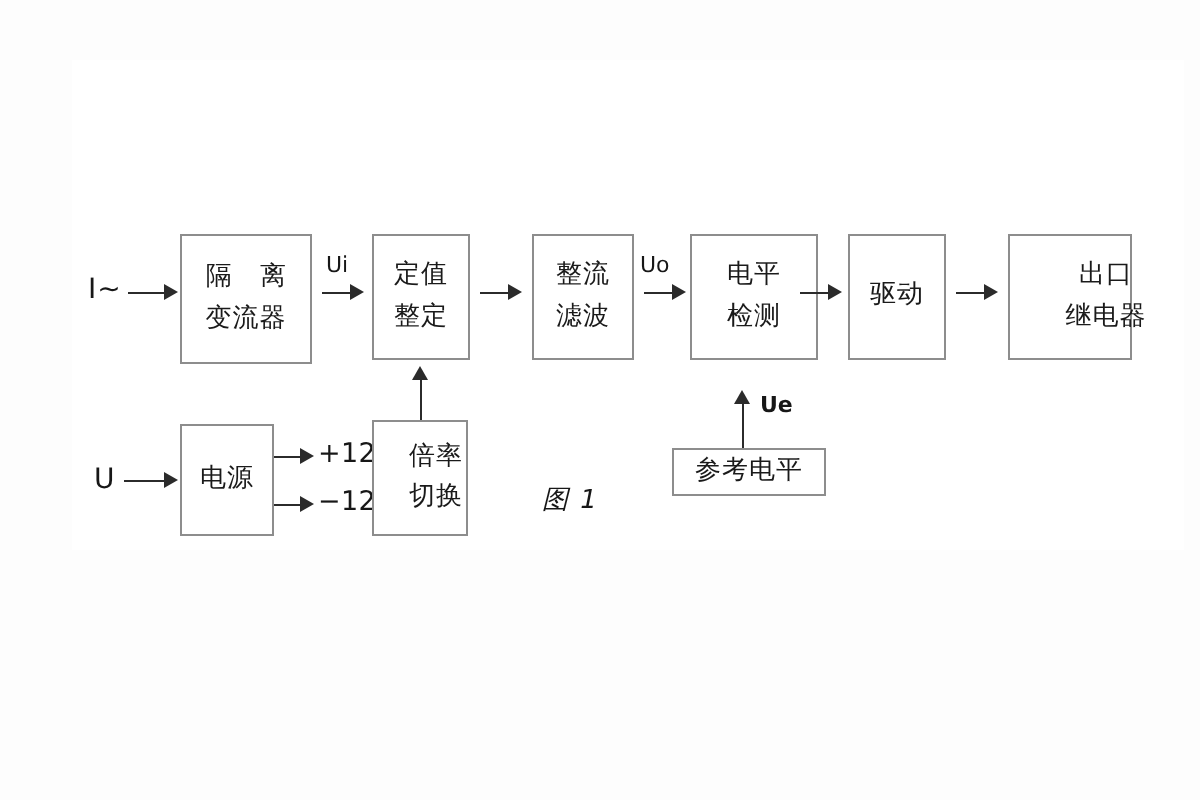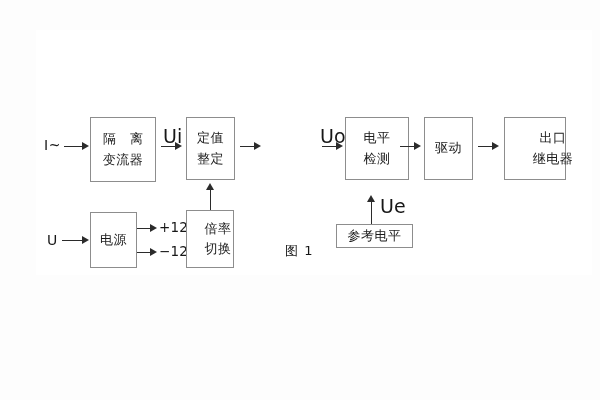--- a/index.html
+++ b/index.html
@@ -68,21 +68,21 @@
     border-bottom: 7px solid #2b2b2b;
   }
   
   .txt {
     position: absolute;
     color: #171717;
     font-size: 13px;
     white-space: nowrap;
     line-height: 1;
   }
-  .txt.sig { font-size: 19px; }
+  .txt.sig { font-size: 11px; }
   .txt.rail { font-size: 13.5px; letter-spacing: 0.2px; }
   .txt.inlbl { font-size: 14px; letter-spacing: 0.5px; }
   .txt.caption { font-size: 13px; letter-spacing: 1px; }
 </style>
 </head>
 <body>
 
 <div id="canvas">
   <div id="panel"></div>
 
@@ -104,20 +104,24 @@
   <div class="arrow-r" style="left:175px; top:141.5px;"></div>
 
   <div class="box" style="left:186px; top:117px; width:49px; height:63px;">
     <span class="ln">定值</span>
     <span class="ln">整定</span>
   </div>
 
   <div class="hline" style="left:240px; top:146px; width:17px;"></div>
   <div class="arrow-r" style="left:254px; top:141.5px;"></div>
 
+  <div class="box" style="left:266px; top:117px; width:51px; height:63px;">
+    <span class="ln">整流</span>
+    <span class="ln">滤波</span>
+  </div>
 
   <div class="txt sig" style="left:320px; top:127px;">Uo</div>
   <div class="hline" style="left:322px; top:146px; width:17px;"></div>
   <div class="arrow-r" style="left:336px; top:141.5px;"></div>
 
   <div class="box" style="left:345px; top:117px; width:64px; height:63px;">
     <span class="ln">电平</span>
     <span class="ln">检测</span>
   </div>
 
@@ -148,22 +152,22 @@
   <div class="arrow-r" style="left:150px; top:247.5px;"></div>
   <div class="txt rail" style="left:159px; top:245px;">−12V</div>
 
   <div class="box" style="left:186px; top:210px; width:48px; height:58px;padding-left:16px;">
     <span class="ln">倍率</span>
     <span class="ln">切换</span>
   </div>
   <div class="vline" style="left:210px; top:189px; height:21px;"></div>
   <div class="arrow-u" style="left:206px; top:183px;"></div>
 
-  <div class="txt sig" style="left:380px; top:197px;">Ue</div>
+  <div class="txt sig" style="left:380px; top:197px;font-weight:bold;">Ue</div>
   <div class="vline" style="left:371px; top:201px; height:23px;"></div>
   <div class="arrow-u" style="left:367px; top:195px;"></div>
 
   <div class="box" style="left:336px; top:224px; width:77px; height:24px;">
     <span class="ln">参考电平</span>
   </div>
 
-  <div class="txt caption" style="left:285px; top:244px;">图 1</div>
+  <div class="txt caption" style="left:271px; top:244px;font-style:italic;">图 1</div>
 </div>
 
 </body></html>

